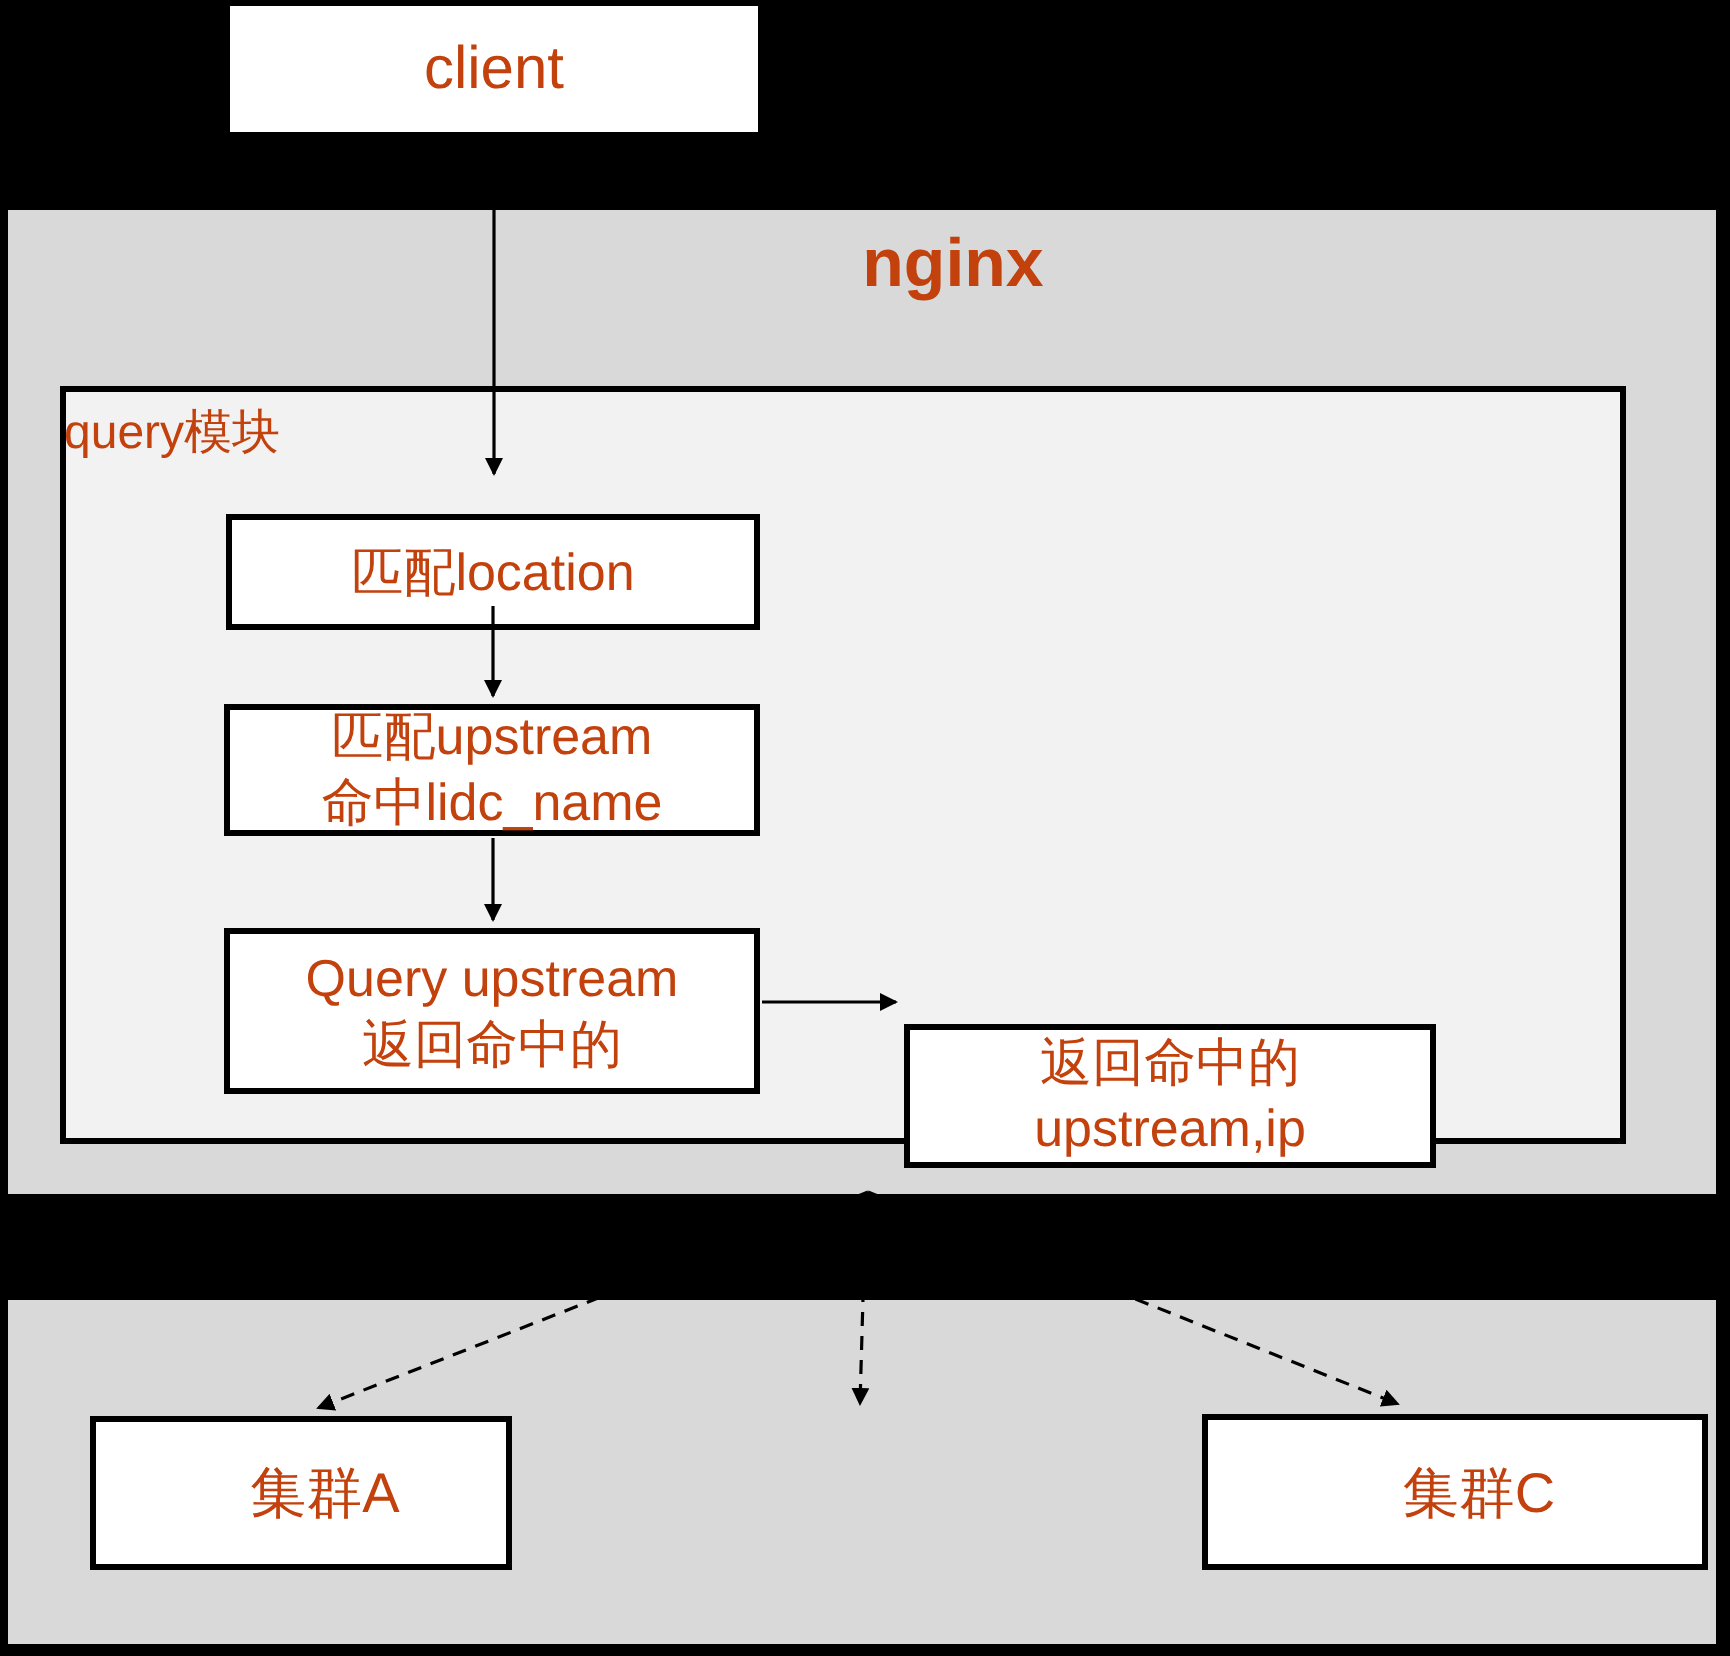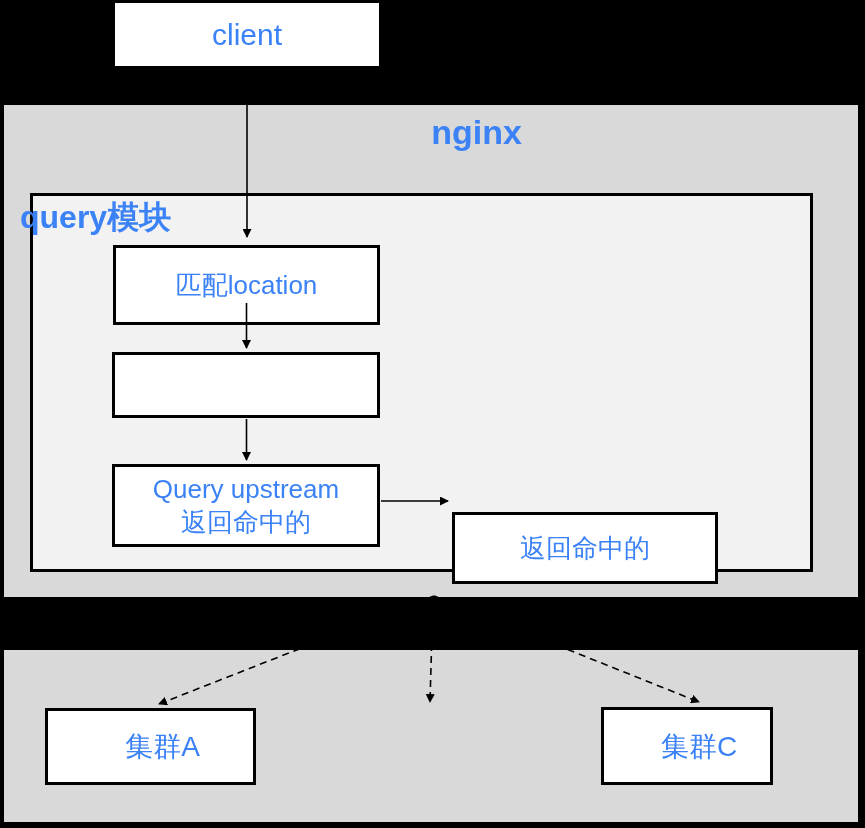--- a/index.html
+++ b/index.html
@@ -1,58 +1,58 @@
 <!DOCTYPE html>
 <html><head>
 <meta charset="utf-8">
 <style>
   html,body{margin:0;padding:0;background:#222;}
   #stage{
     position:relative;
     width:865px;height:828px;
     background:#000;
     font-family:"Liberation Sans","DejaVu Sans",sans-serif;
-    color:#3b82f6;
+    color:#c2410c;
     overflow:hidden;
   }
   .panel{position:absolute;background:#d9d9d9;}
   #nginx-panel{left:4px;top:105px;width:854px;height:492px;}
   #bottom-panel{left:4px;top:650px;width:854px;height:172px;}
   #nginx-title{
     position:absolute;left:0;top:112px;width:865px;
     text-align:center;font-weight:bold;font-size:34px;line-height:40px;padding-left:44px;
   }
   #query-box{
     position:absolute;left:30px;top:193px;width:777px;height:373px;
     background:#f2f2f2;border:3px solid #000;
   }
   #query-title{
-    position:absolute;left:20px;top:197px;
-    font-weight:bold;font-size:32px;line-height:40px;
+    position:absolute;left:32px;top:197px;
+    font-weight:normal;font-size:24px;line-height:40px;
   }
   .node{
     position:absolute;background:#fff;border:3px solid #000;
     display:flex;flex-direction:column;align-items:center;justify-content:center;
     font-size:26px;line-height:33px;text-align:center;box-sizing:border-box;
     z-index:5;
   }
   #client-box{
     position:absolute;left:115px;top:3px;width:264px;height:63px;
     background:#fff;border:none;
     display:flex;align-items:center;justify-content:center;
     font-size:30px;z-index:5;
   }
-  #step1{left:113px;top:245px;width:267px;height:80px;}
+  #step1{left:113px;top:257px;width:267px;height:58px;}
   #step2{left:112px;top:352px;width:268px;height:66px;}
   #step3{left:112px;top:464px;width:268px;height:83px;}
   #result-box{left:452px;top:468px;width:266px;height:72px;margin-top:44px;}
   .cluster{font-size:28px;padding-left:24px;}
   #cluster-a{left:45px;top:708px;width:211px;height:77px;}
   #cluster-b{left:324px;top:707px;width:210px;height:78px;}
-  #cluster-c{left:601px;top:707px;width:172px;height:78px;}
+  #cluster-c{left:601px;top:707px;width:253px;height:78px;}
   #arrow-layer{
     position:absolute;left:0;top:0;width:865px;height:828px;
     z-index:8;pointer-events:none;
   }
 </style>
 </head>
 <body>
 
 <div id="stage">
 
@@ -64,29 +64,32 @@
   <div id="nginx-title">nginx</div>
 
   <div id="query-box"></div>
   <div id="query-title">query模块</div>
 
   <div id="step1" class="node">
     <span>匹配location</span>
   </div>
 
   <div id="step2" class="node">
+    <span>匹配upstream</span>
+    <span>命中lidc_name</span>
   </div>
 
   <div id="step3" class="node">
     <span>Query upstream</span>
     <span>返回命中的</span>
   </div>
 
   <div id="result-box" class="node">
     <span>返回命中的</span>
+    <span>upstream,ip</span>
   </div>
 
   <div id="bottom-panel" class="panel"></div>
 
   <div id="cluster-a" class="node cluster">
     <span>集群A</span>
   </div>
   <div id="cluster-c" class="node cluster">
     <span>集群C</span>
   </div>

